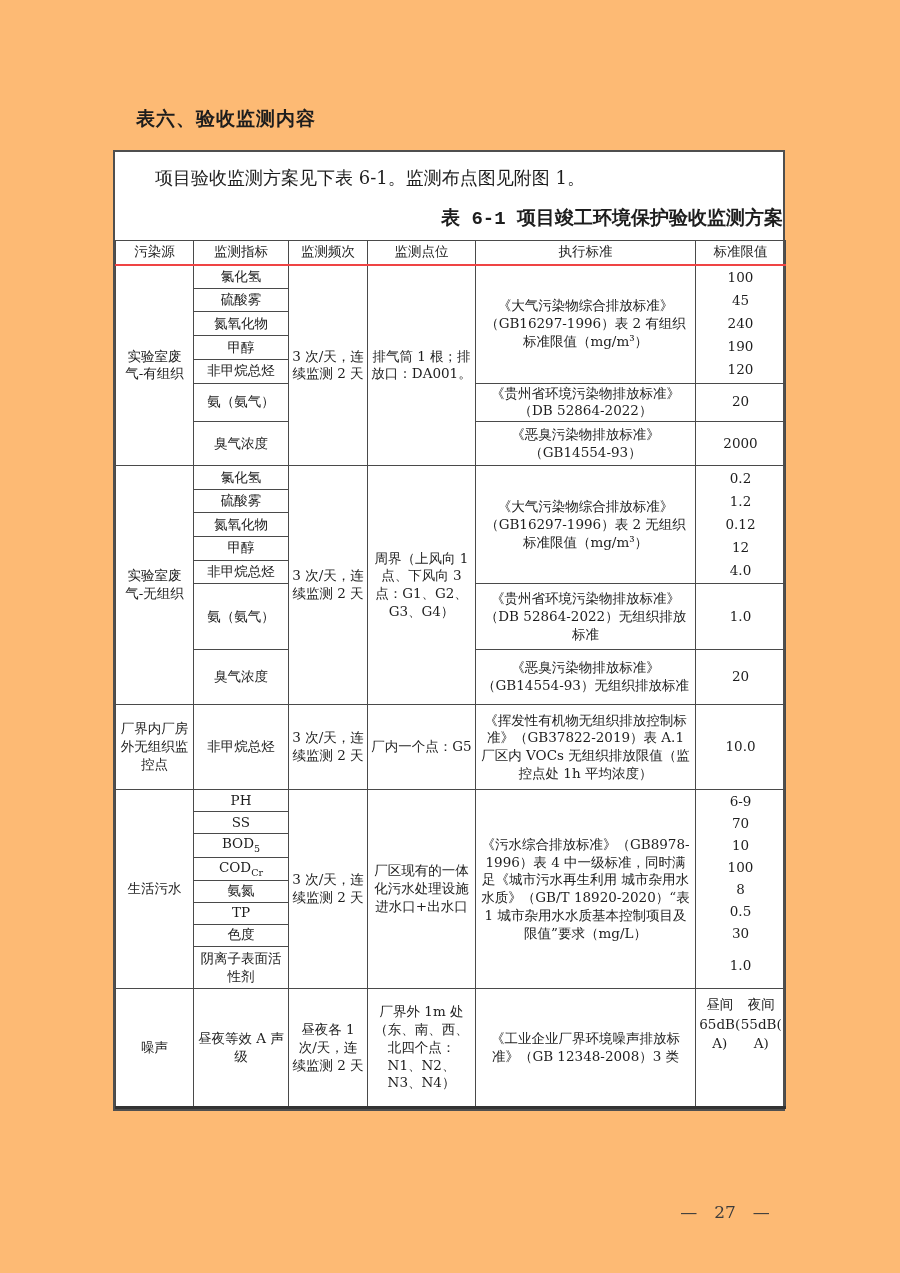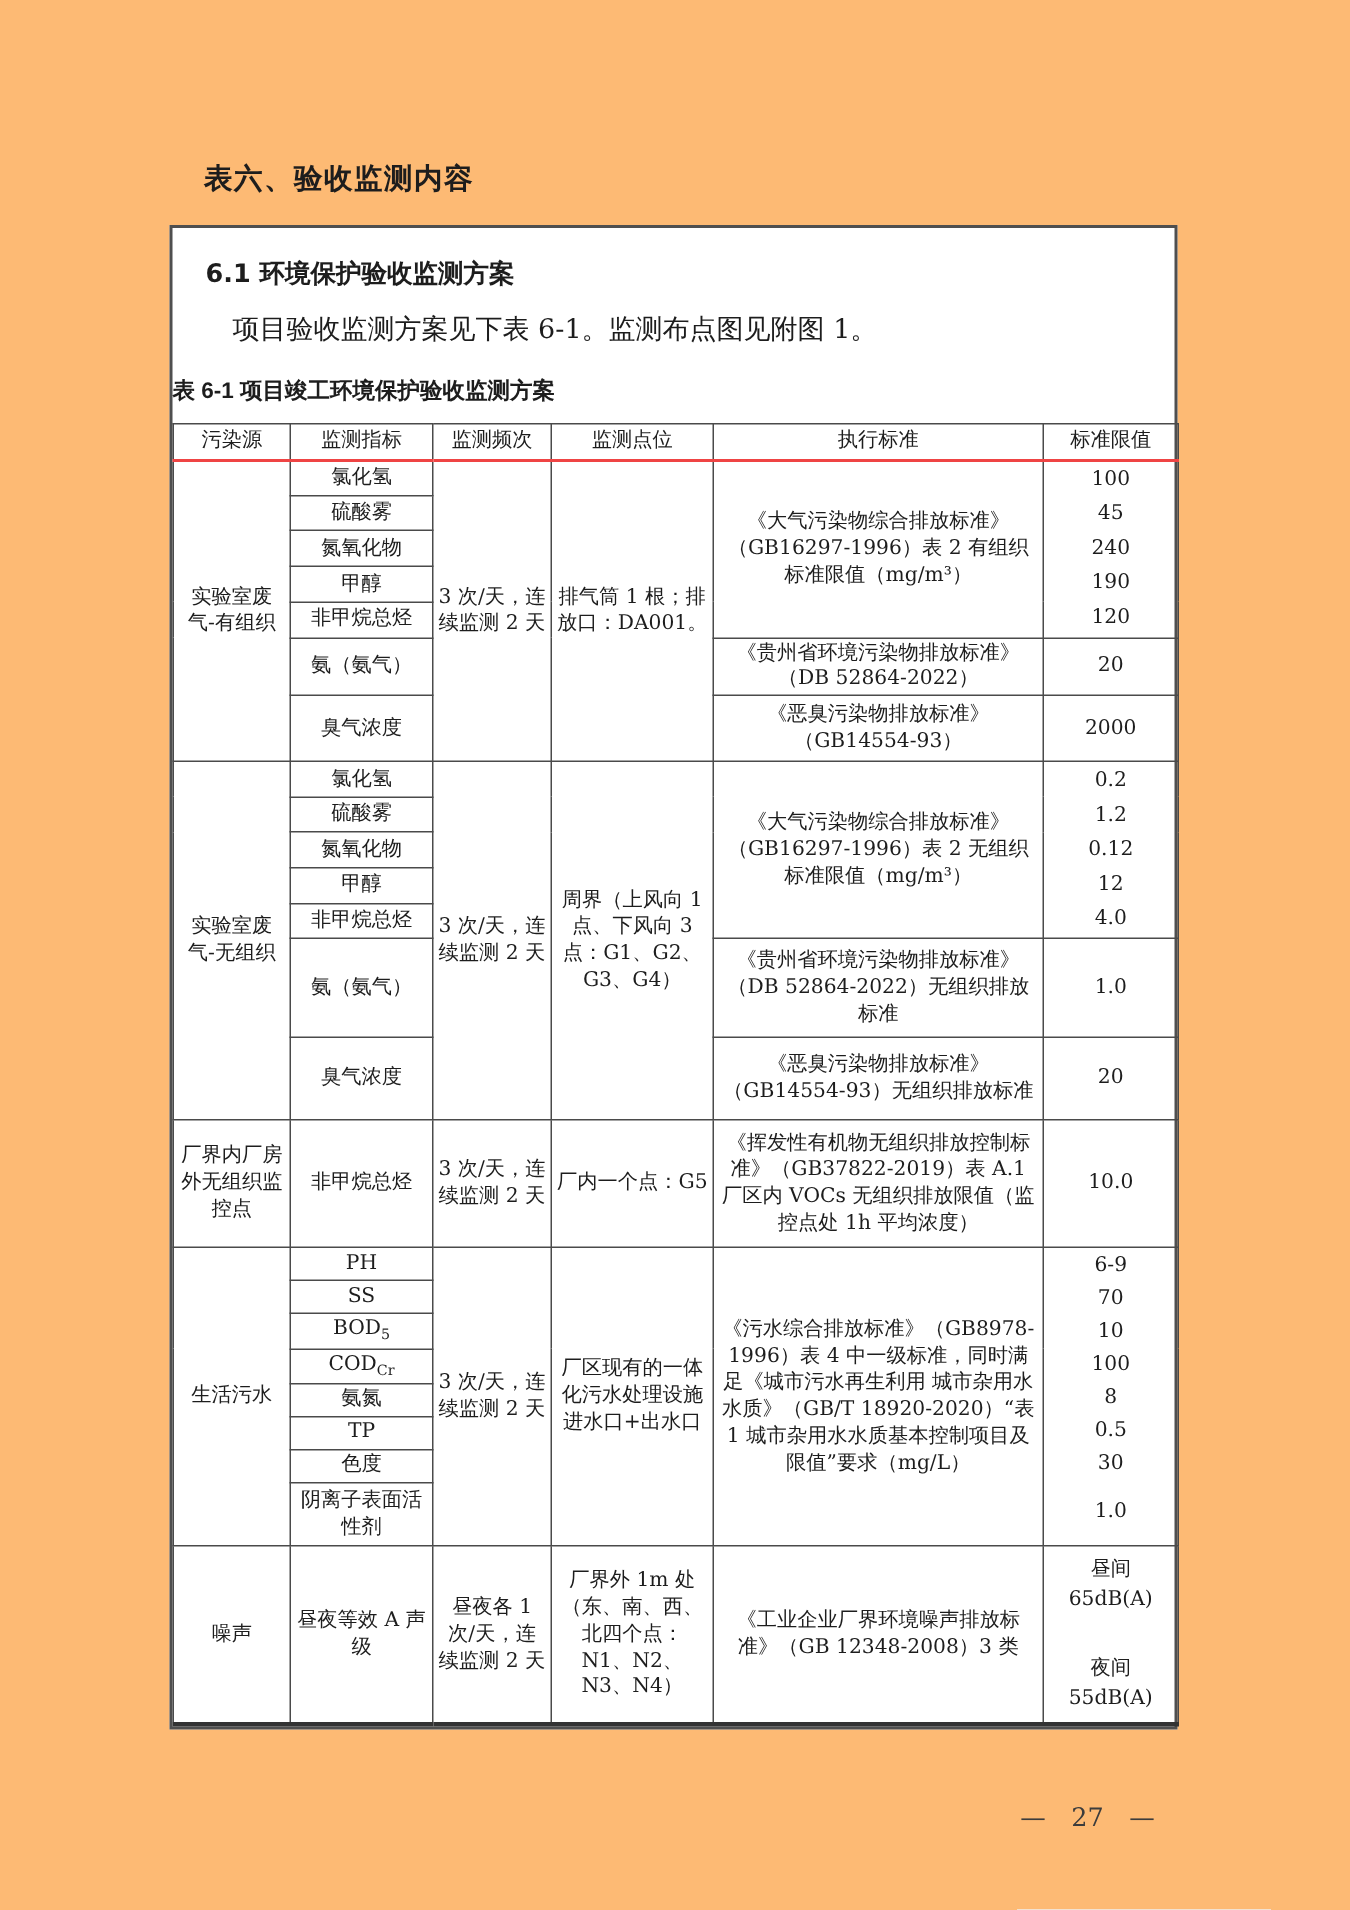--- a/index.html
+++ b/index.html
@@ -4,50 +4,49 @@
 <style>
   html,body{margin:0;padding:0;background:#e9e9e9;}
   .page{position:relative;width:900px;height:1273px;background:#fdba74;margin:0 auto;
         font-family:"DejaVu Serif","Liberation Serif",serif;color:#1d1d1d;overflow:hidden;}
   .doc-title{position:absolute;left:136px;top:106px;margin:0;font-size:19px;font-weight:bold;
         font-family:"DejaVu Sans","Liberation Sans",sans-serif;letter-spacing:1px;}
   .frame{position:absolute;left:113px;top:150px;width:672px;border:2px solid #4f4f4f;box-sizing:border-box;background:#fff;}
   .sec{margin:20px 0 0 22px;font-size:17px;font-weight:bold;
         font-family:"DejaVu Sans","Liberation Sans",sans-serif;line-height:22px;}
   .para{margin:15px 10px 0 40px;font-size:18px;line-height:21px;}
-  .caption{margin:21px 0 11px 0;text-align:left;font-size:15px;font-weight:bold;
-        font-family:Liberation Sans, sans-serif;line-height:20px;}
+  .caption{margin:21px 0 11px 0;text-align:right;font-size:19px;font-weight:bold;
+        font-family:Liberation Mono, monospace;line-height:20px;}
   table.t{width:100%;border-collapse:collapse;table-layout:fixed;font-size:13.5px;}
   table.t th,table.t td{border:1px solid #4a4a4a;text-align:center;vertical-align:middle;
         padding:1px 3px;line-height:1.32;font-weight:normal;word-break:break-word;}
   table.t tr.hr th{border-bottom:2px solid #ef4444;}
   table.t tr.lastrow td{border-bottom:3px solid #333;}
   .h24{height:24px}.h23{height:23px}.h38{height:38px}.h44{height:44px}
   .h66{height:66px}.h55{height:55px}.h85{height:85px}
   .h22{height:22px}.h42{height:42px}.h119{height:119px}
   td.stack{padding:0;margin-top:31px;}
   .stack .col{display:flex;flex-direction:column;}
   .stack .v{display:flex;align-items:center;justify-content:center;}
   .v23{height:23px}.v22{height:22px}.v42{height:42px}
   td.noise-lim{padding:6px 2px;}
-  .noise-lim .col{display:flex;flex-direction:column;justify-content:space-between;height:105px;}
+  .noise-lim .col{display:flex;flex-direction:row;justify-content:space-between;height:105px;}
   .noise-lim .blk{white-space:pre-line;line-height:1.45;}
   sub{font-size:9.5px;}
   .footer{position:absolute;left:645px;top:1202px;width:160px;display:flex;
         justify-content:center;align-items:center;gap:17px;font-size:17px;color:#3c3c3c;}
 </style>
 </head>
 <body>
 
 <div class="page">
 
   <h1 class="doc-title">表六、验收监测内容</h1>
 
   <div class="frame">
-    <h2 class="sec">6.1 环境保护验收监测方案</h2>
     <p class="para">项目验收监测方案见下表 6-1。监测布点图见附图 1。</p>
     <div class="caption">表 6-1 项目竣工环境保护验收监测方案</div>
 
     <table class="t">
       <colgroup>
         <col style="width:78px">
           <col style="width:95px">
           <col style="width:79px">
         <col style="width:108px">
           <col style="width:220px">

